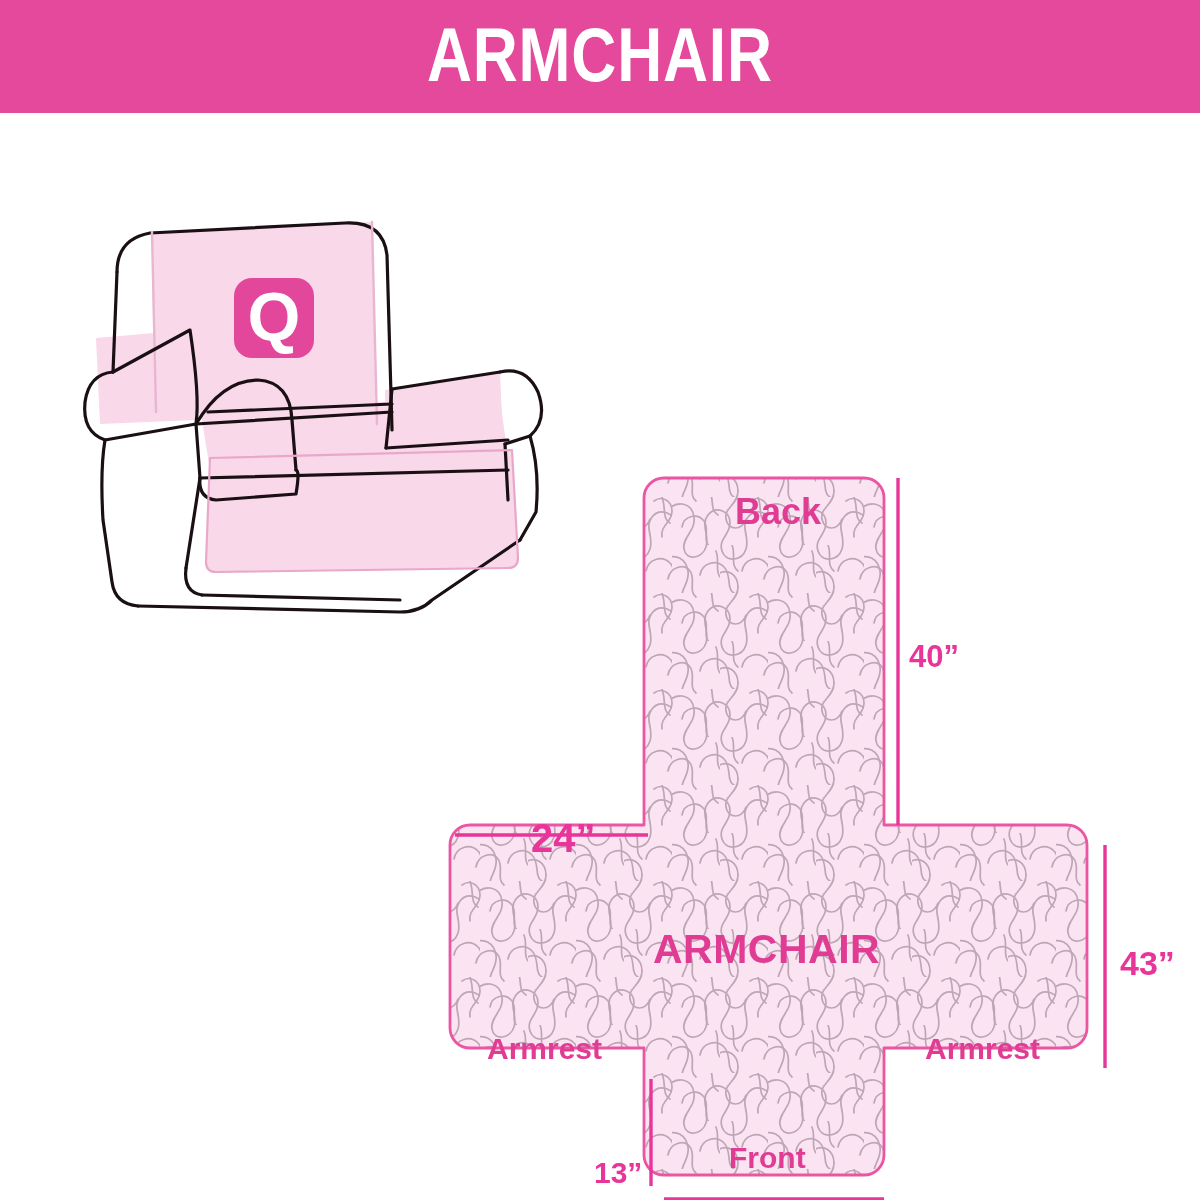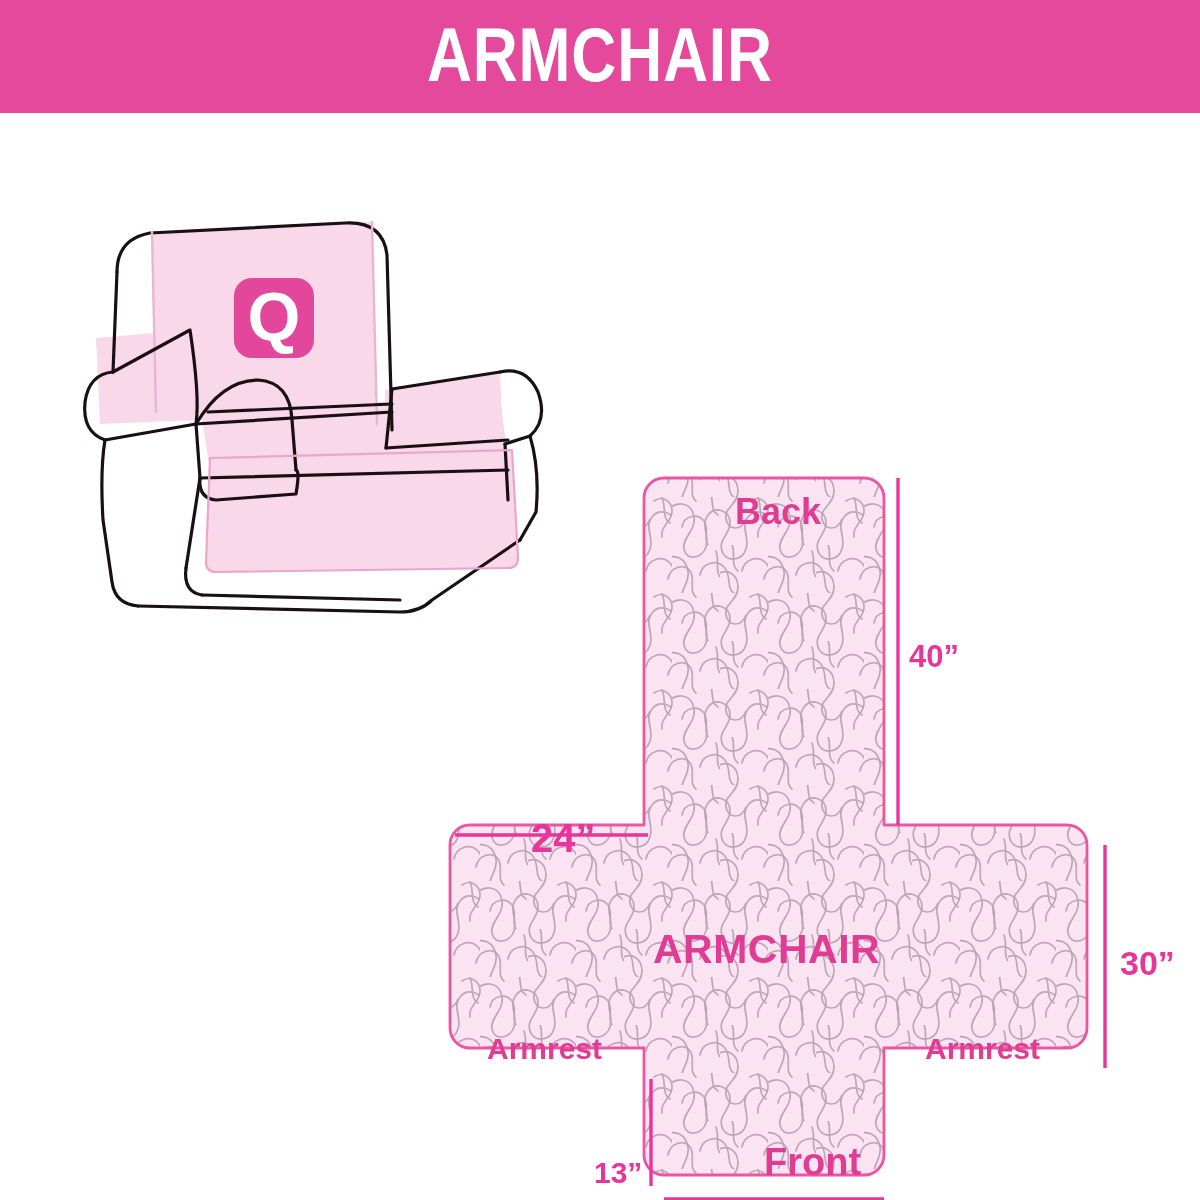--- a/index.html
+++ b/index.html
@@ -65,21 +65,21 @@
   }
   .dim-label {
     position: absolute;
     color: #e8359a;
     font-weight: bold;
     white-space: nowrap;
     line-height: 1;
   }
 
   #label-back       { left: 735px; top: 381px; font-size: 36px; }
-  #label-front      { left: 729px; top: 1030px; font-size: 38px; margin-left: 35px; }
+  #label-front      { left: 729px; top: 1030px; font-size: 30px; }
   #label-armrest-l  { left: 487px; top: 921px; font-size: 30px; }
   #label-armrest-r  { left: 925px; top: 921px; font-size: 30px; }
   #label-center     { left: 653px;  top: 816px; font-size: 41px; letter-spacing: 0.5px; }
 
   #dim-40 { left: 909px;  top: 528px;  font-size: 31px; }
   #dim-23 { left: 1120px; top: 833px;  font-size: 34px; }
   #dim-24-top { left: 531px; top: 685px; font-size: 40px; margin-top: 20px; }
   #dim-13 { left: 594px; top: 1045px; font-size: 30px; }
 </style>
 </head>
@@ -242,19 +242,19 @@
   <div class="diagram-label" id="label-armrest-l">Armrest</div>
 
   <div class="diagram-label" id="label-armrest-r">Armrest</div>
 
   <div class="diagram-label" id="label-front">Front</div>
 
   <div class="diagram-label" id="label-center">ARMCHAIR</div>
 
   <div class="dim-label" id="dim-40">40”</div>
 
-  <div class="dim-label" id="dim-23">30”</div>
+  <div class="dim-label" id="dim-23">43”</div>
 
   <div class="dim-label" id="dim-24-top">24”</div>
 
   <div class="dim-label" id="dim-13">13”</div>
 
 </div>
 
 </body></html>

